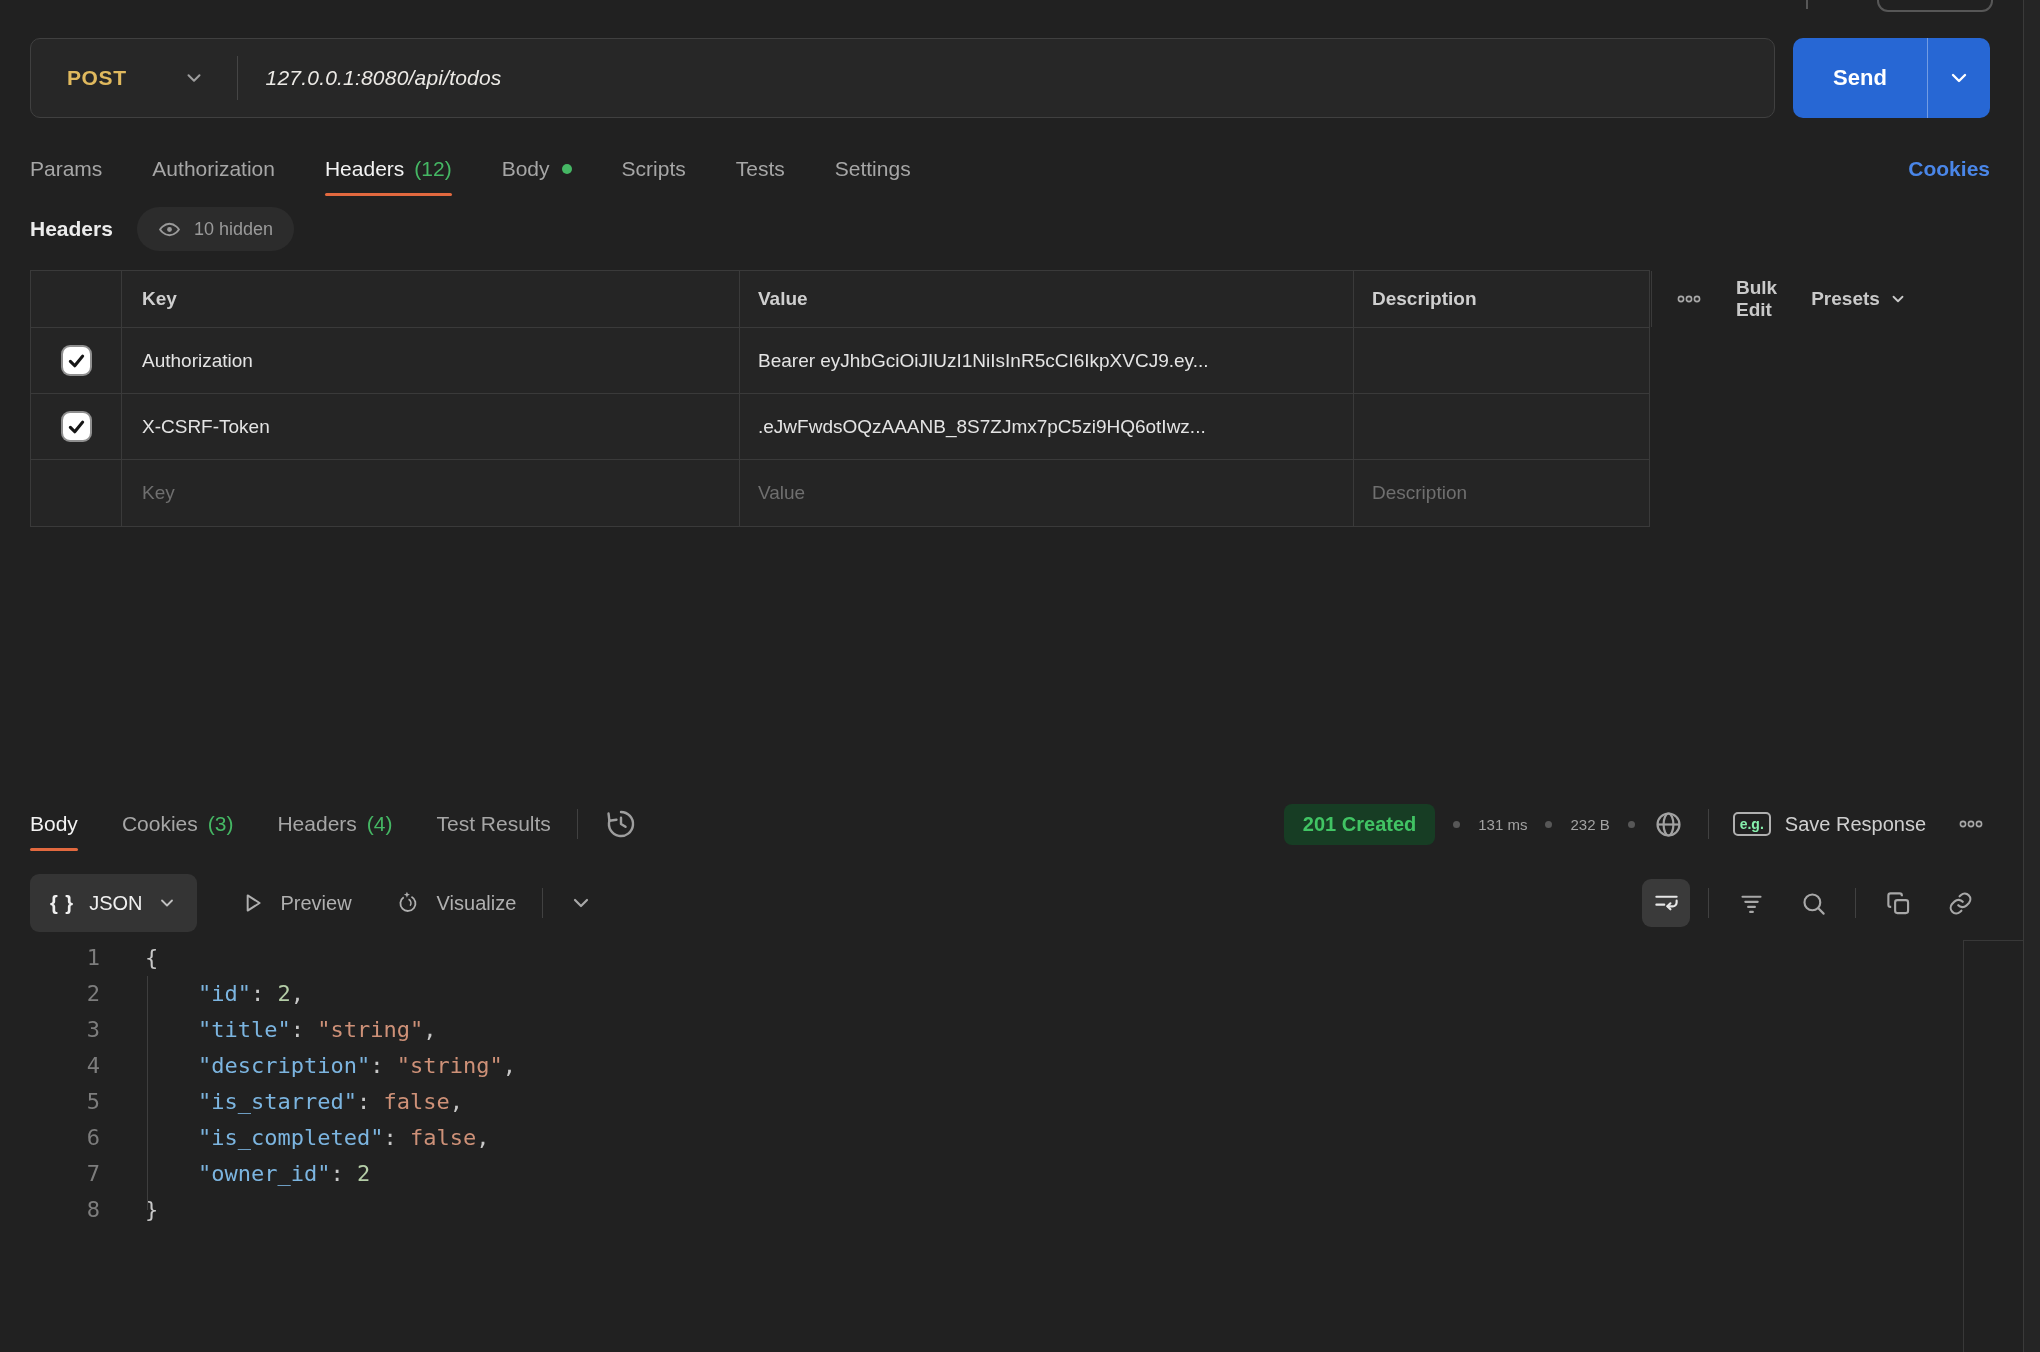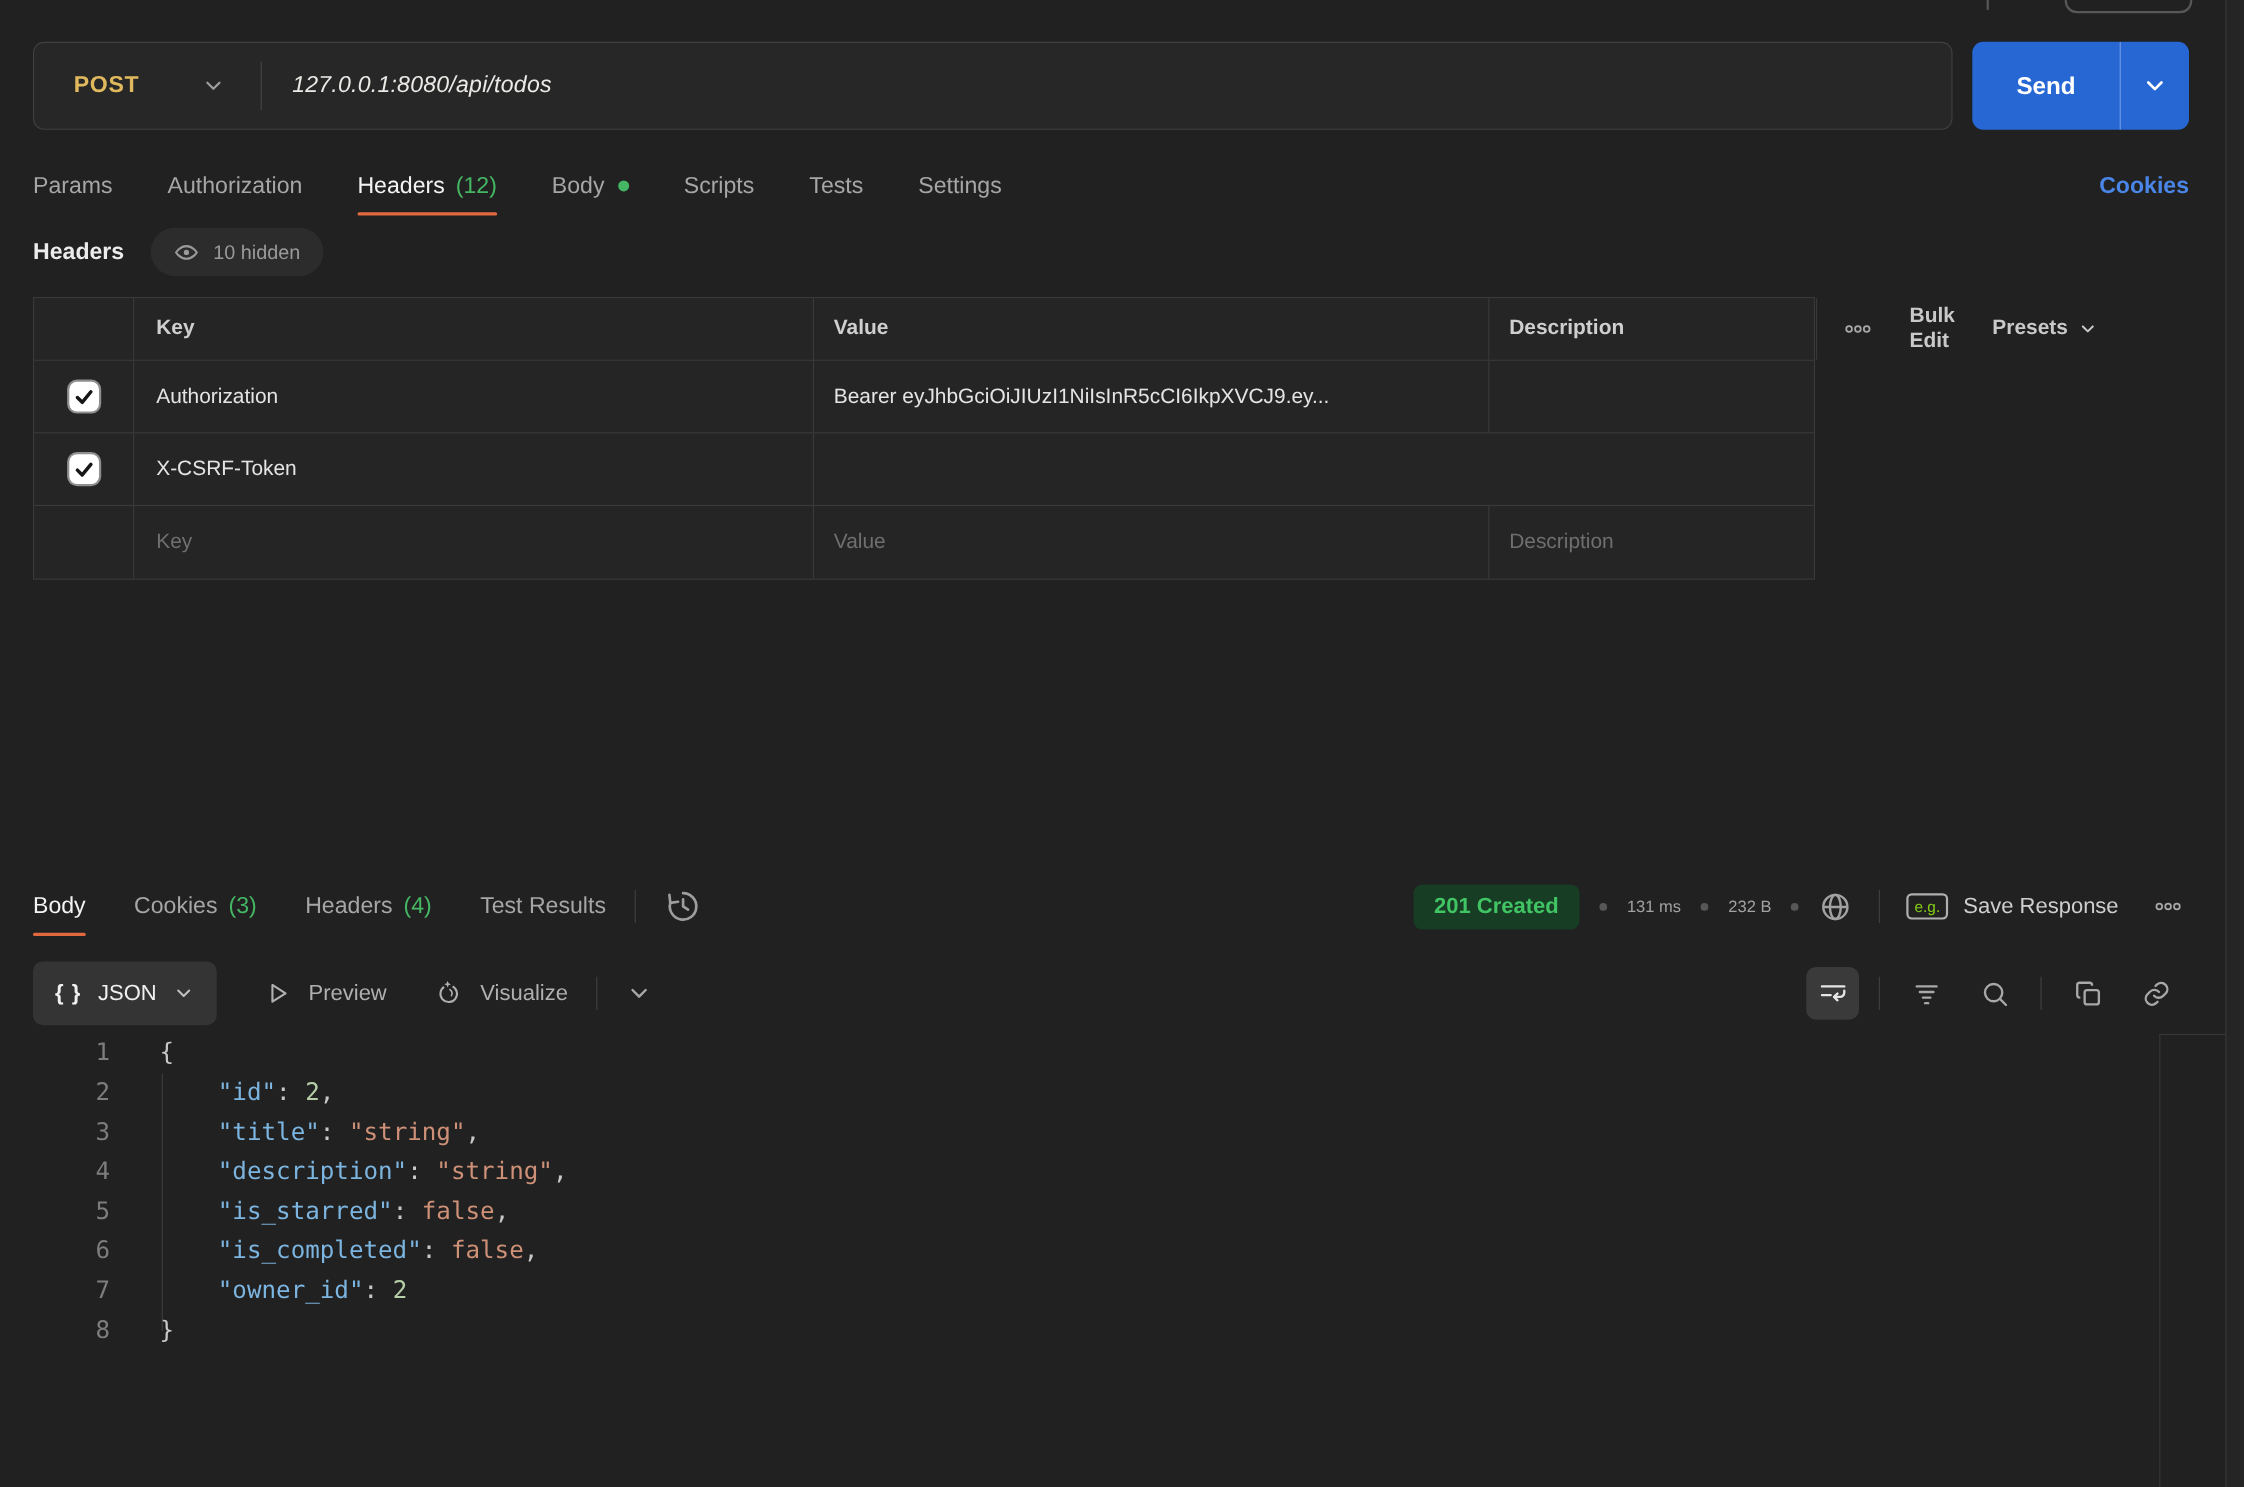--- a/index.html
+++ b/index.html
@@ -66,21 +66,21 @@
   .vdiv{width:1px;height:30px;background:#414141;margin:0 26px;}
   .history-btn{color:#9e9e9e;cursor:pointer;}
   .resp-right{margin-left:auto;display:flex;align-items:center;gap:18px;}
   .status-pill{background:var(--status-green-bg);color:var(--status-green-text);
     font-weight:600;font-size:20px;padding:9px 19px;border-radius:8px;}
   .sep-dot{width:7px;height:7px;border-radius:50%;background:#575757;}
   .meta{color:#a2a2a2;font-size:15px;}
   .globe{color:#a2a2a2;cursor:pointer;}
   .save-group{display:flex;align-items:center;gap:14px;color:#cfcfcf;font-size:20px;cursor:pointer;}
   .eg-box{border:2px solid #b0b0b0;border-radius:5px;font-size:14px;padding:2px 5px;
-    color:#84cc16;font-weight:400;}
+    color:#86efac;font-weight:700;}
   
   .resp-toolbar{position:absolute;left:30px;top:872px;width:1954px;height:62px;
     display:flex;align-items:center;}
   .format-pill{display:flex;align-items:center;gap:15px;background:#343434;border-radius:9px;
     padding:0 20px;height:58px;color:#f0f0f0;font-size:20px;cursor:pointer;}
   .braces{font-weight:600;font-size:20px;letter-spacing:1px;}
   .format-pill .chev{color:#c0c0c0;}
   .tool{display:flex;align-items:center;gap:15px;color:#b0b0b0;font-size:20px;margin-left:42px;cursor:pointer;}
   .toolbar-right{margin-left:auto;display:flex;align-items:center;gap:14px;color:#a8a8a8;}
   .icon-btn{width:48px;height:48px;display:flex;align-items:center;justify-content:center;
@@ -209,20 +209,21 @@
 
   <div class="tr tr-data">
     <div class="td td-check">
       <span class="checkbox">
         <svg width="21" height="21" viewBox="0 0 24 24" fill="none" stroke="#161616" stroke-width="3.6" stroke-linecap="round" stroke-linejoin="round">
             <polyline points="5 13 10 18 19 7"></polyline>
           </svg>
       </span>
     </div>
     <div class="td td-key">X-CSRF-Token</div>
+    <div class="td td-value">.eJwFwdsOQzAAANB_8S7ZJmx7pC5zi9HQ6otIwz...</div>
     <div class="td td-desc"></div>
   </div>
 
   <div class="tr tr-placeholder">
     <div class="td td-check"></div>
     <div class="td td-key">Key</div>
     <div class="td td-value">Value</div>
     <div class="td td-desc">Description</div>
   </div>
 </div>

